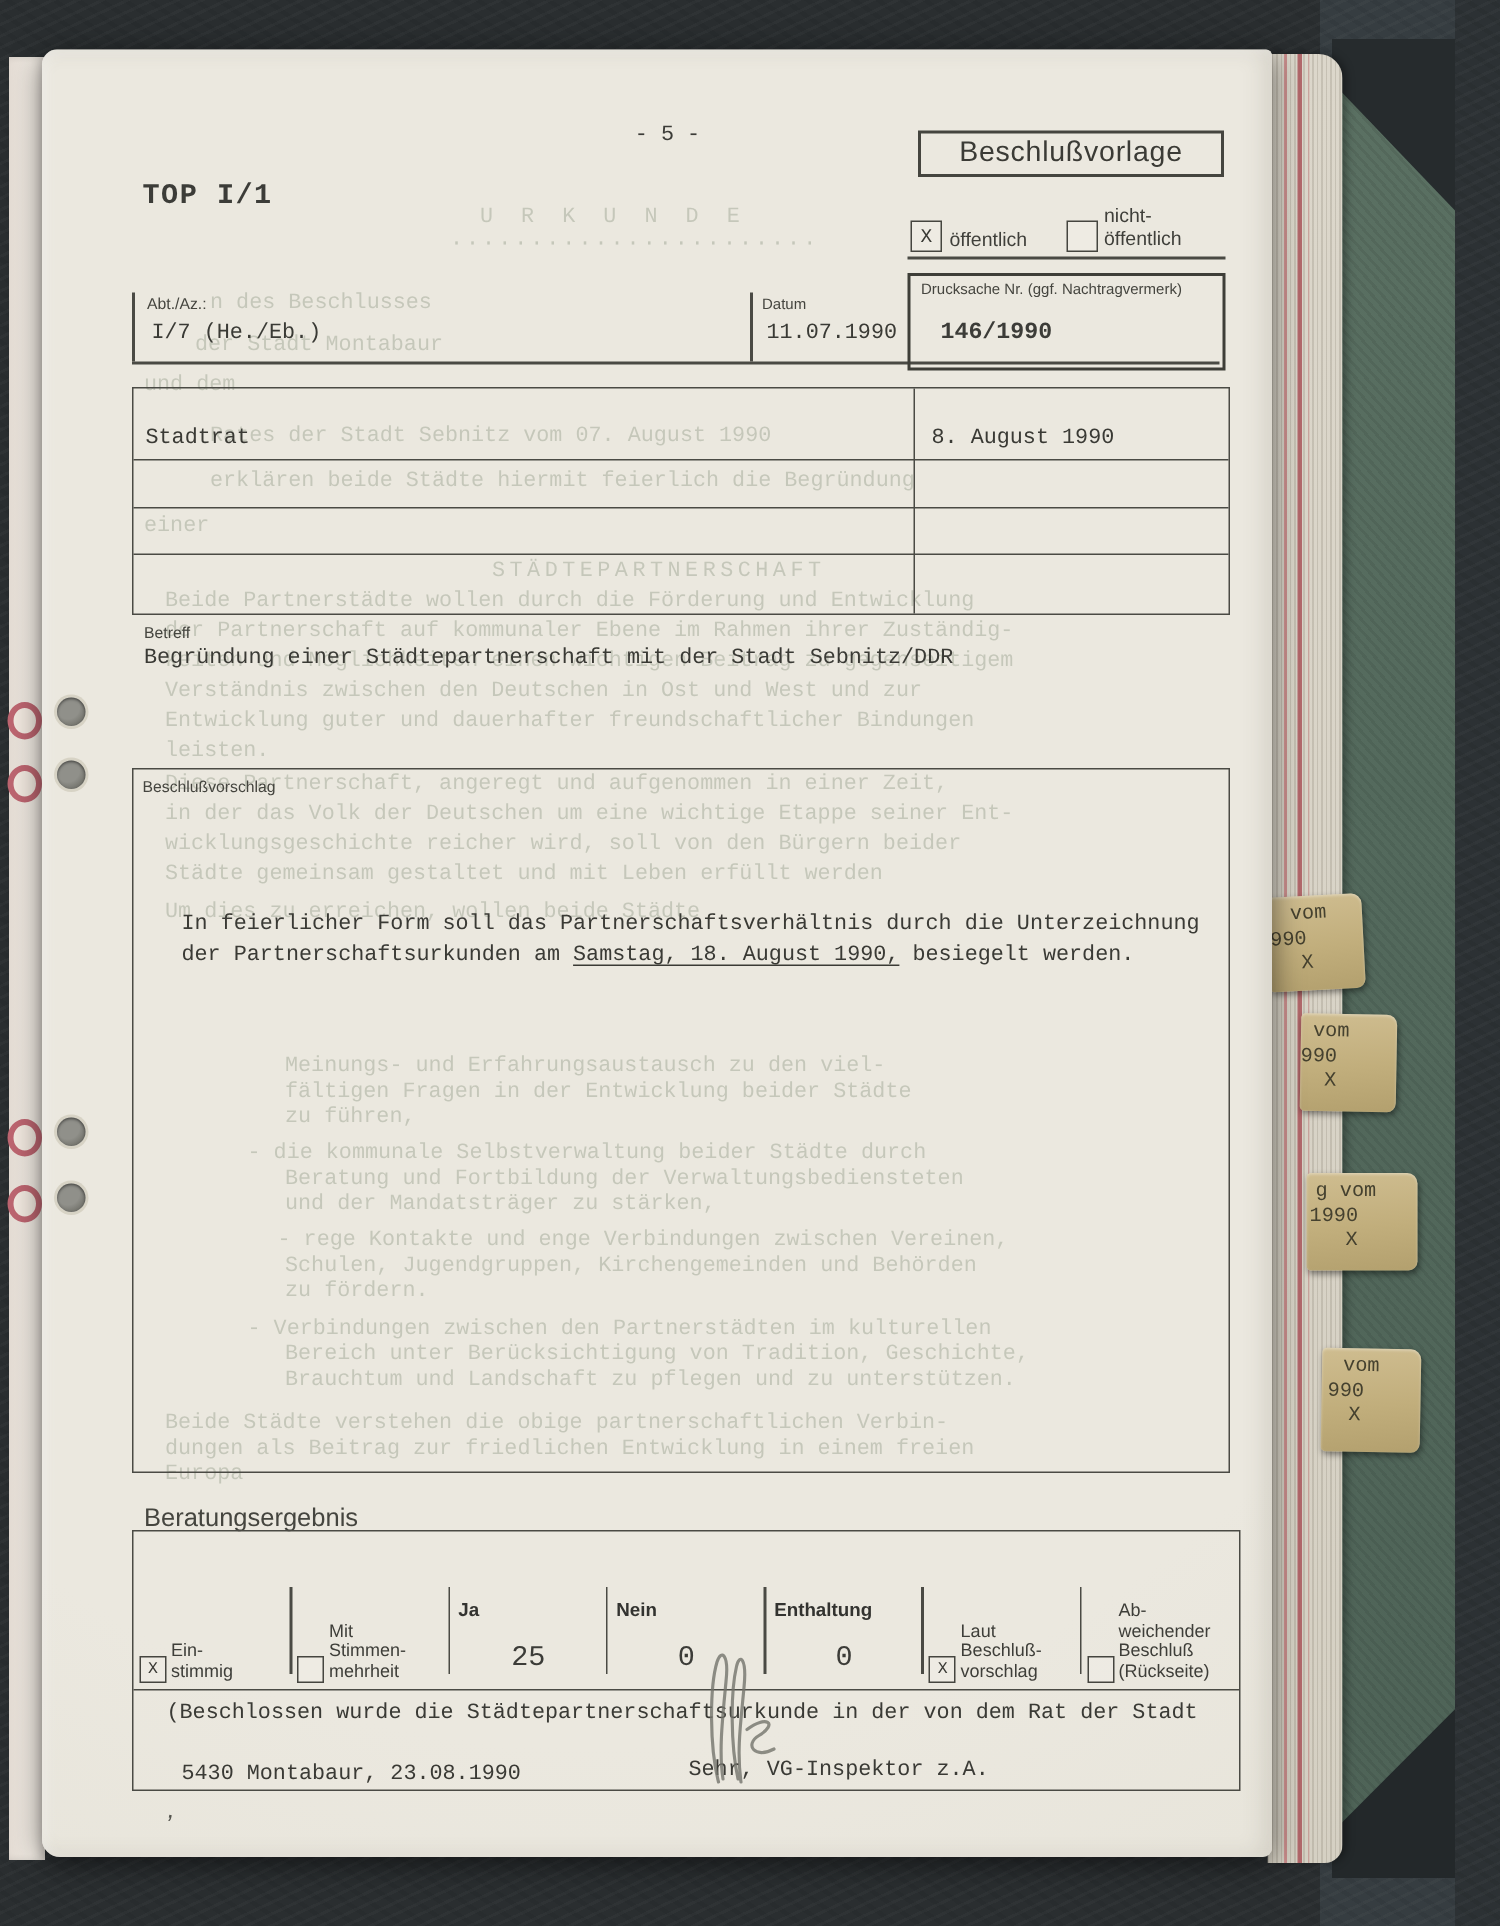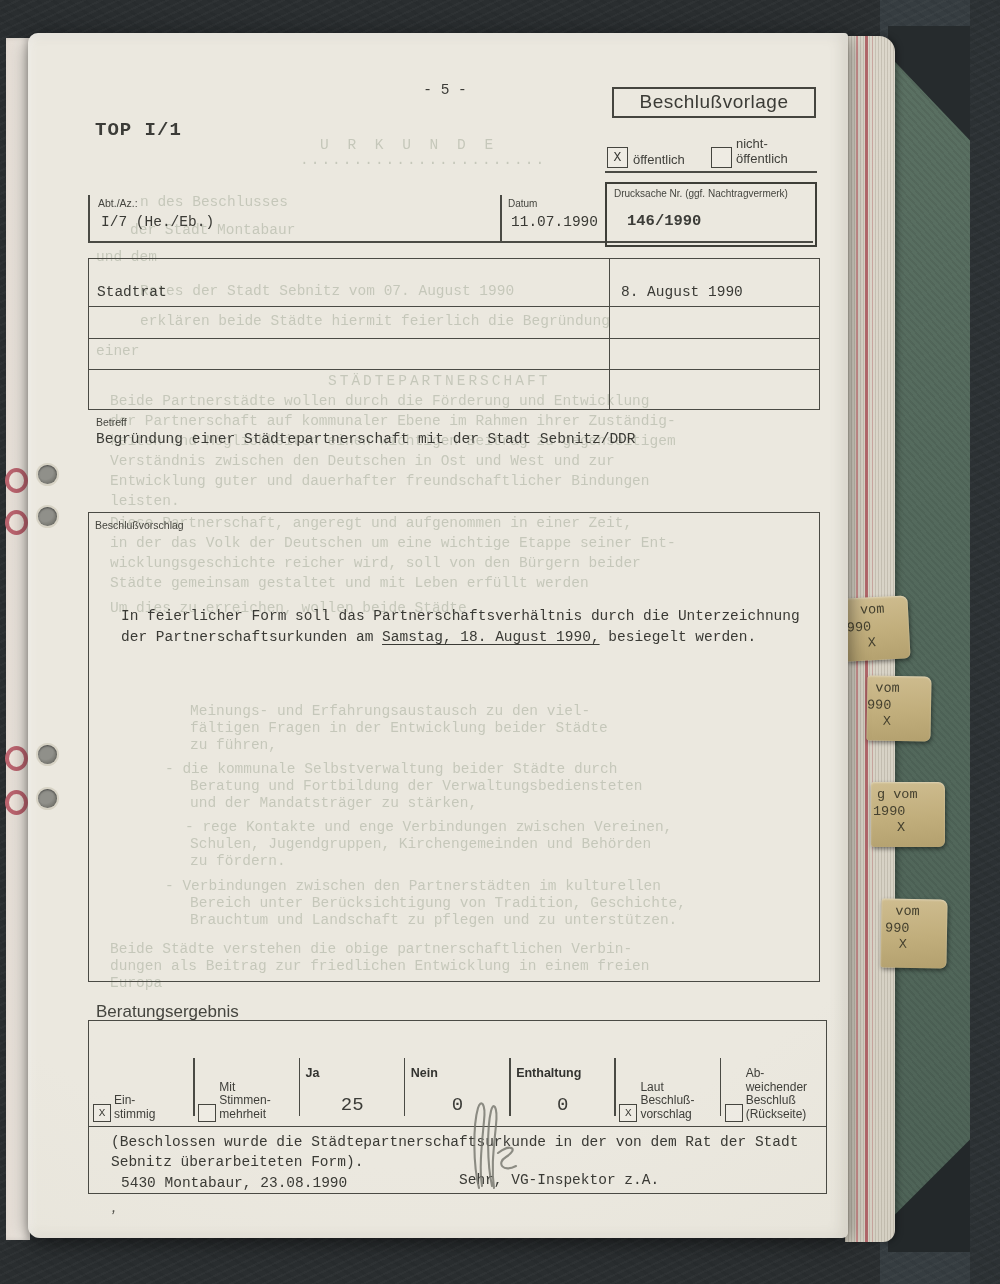--- a/index.html
+++ b/index.html
@@ -288,21 +288,20 @@
             <div class="vote-labels">
               <div>Ab-</div>
               <div>weichender</div>
               <div>Beschluß</div>
               <div>(Rückseite)</div>
             </div>
           </div>
         </div>
       <div class="berg-r3">
         <div class="tw" style="position:absolute;left:22px;top:6px">(Beschlossen wurde die Städtepartnerschaftsurkunde in der von dem Rat der Stadt</div>
-        <div class="tw" style="position:absolute;left:22px;top:26px">Sebnitz überarbeiteten Form).</div>
         <div class="tw" style="position:absolute;left:32px;top:47px">5430 Montabaur, 23.08.1990</div>
         <div class="tw" style="position:absolute;left:370px;top:44px">Sehr, VG-Inspektor z.A.</div>
       </div>
     </div>
 
     <svg class="sig" width="80" height="98" viewBox="0 0 80 98">
       <g fill="none" stroke="#74746c" stroke-width="2.1" opacity=".8" stroke-linecap="round">
         <path d="M 26 93 C 20 70, 20 30, 25 13 C 28 4, 33 8, 31 26 C 29 48, 26 72, 29 91"></path>
         <path d="M 39 91 C 34 68, 34 33, 38 16 C 40 7, 45 10, 43 30 C 41 52, 38 72, 41 93"></path>
         <path d="M 45 58 C 58 48, 66 54, 53 62 C 43 68, 50 78, 63 71"></path>

